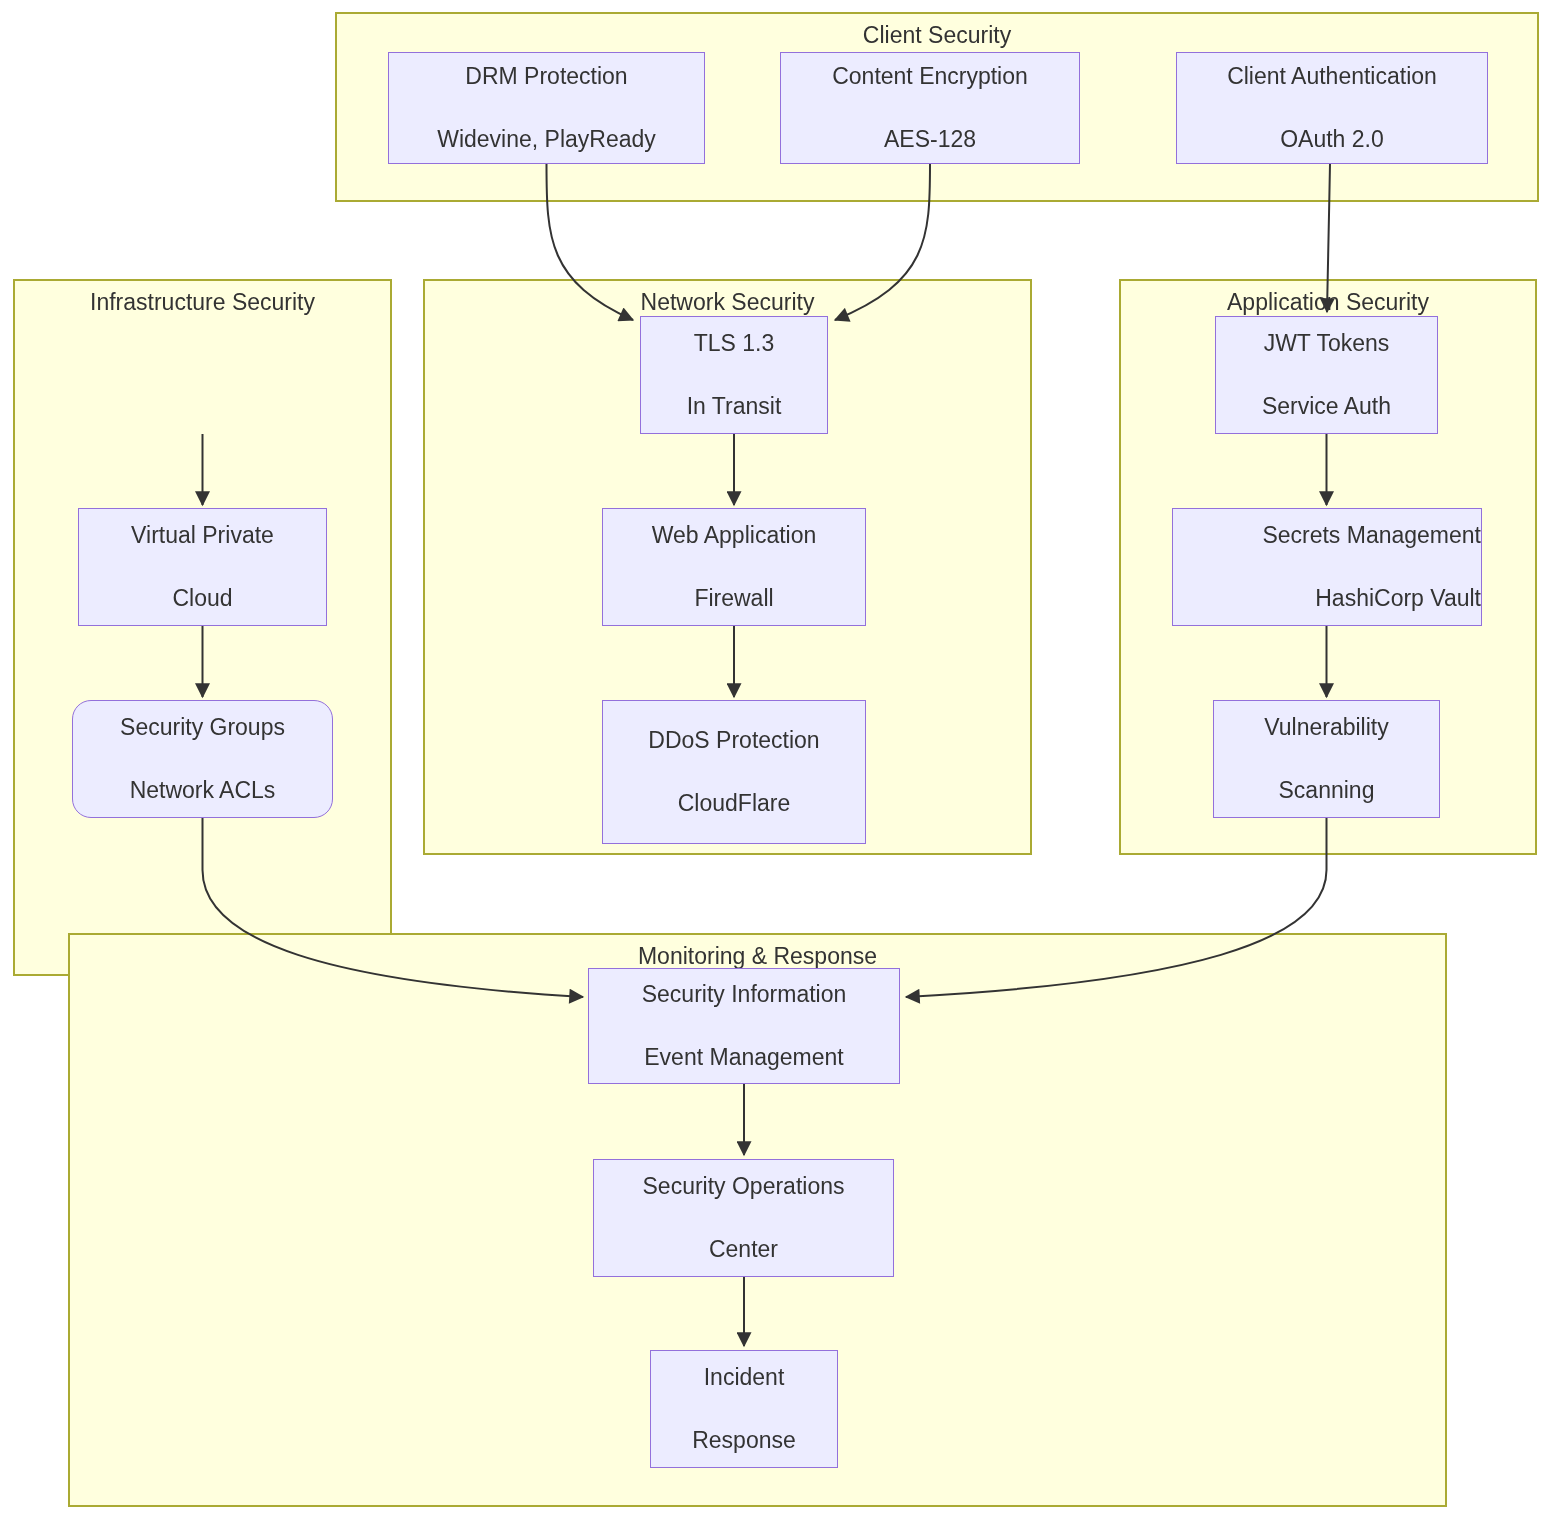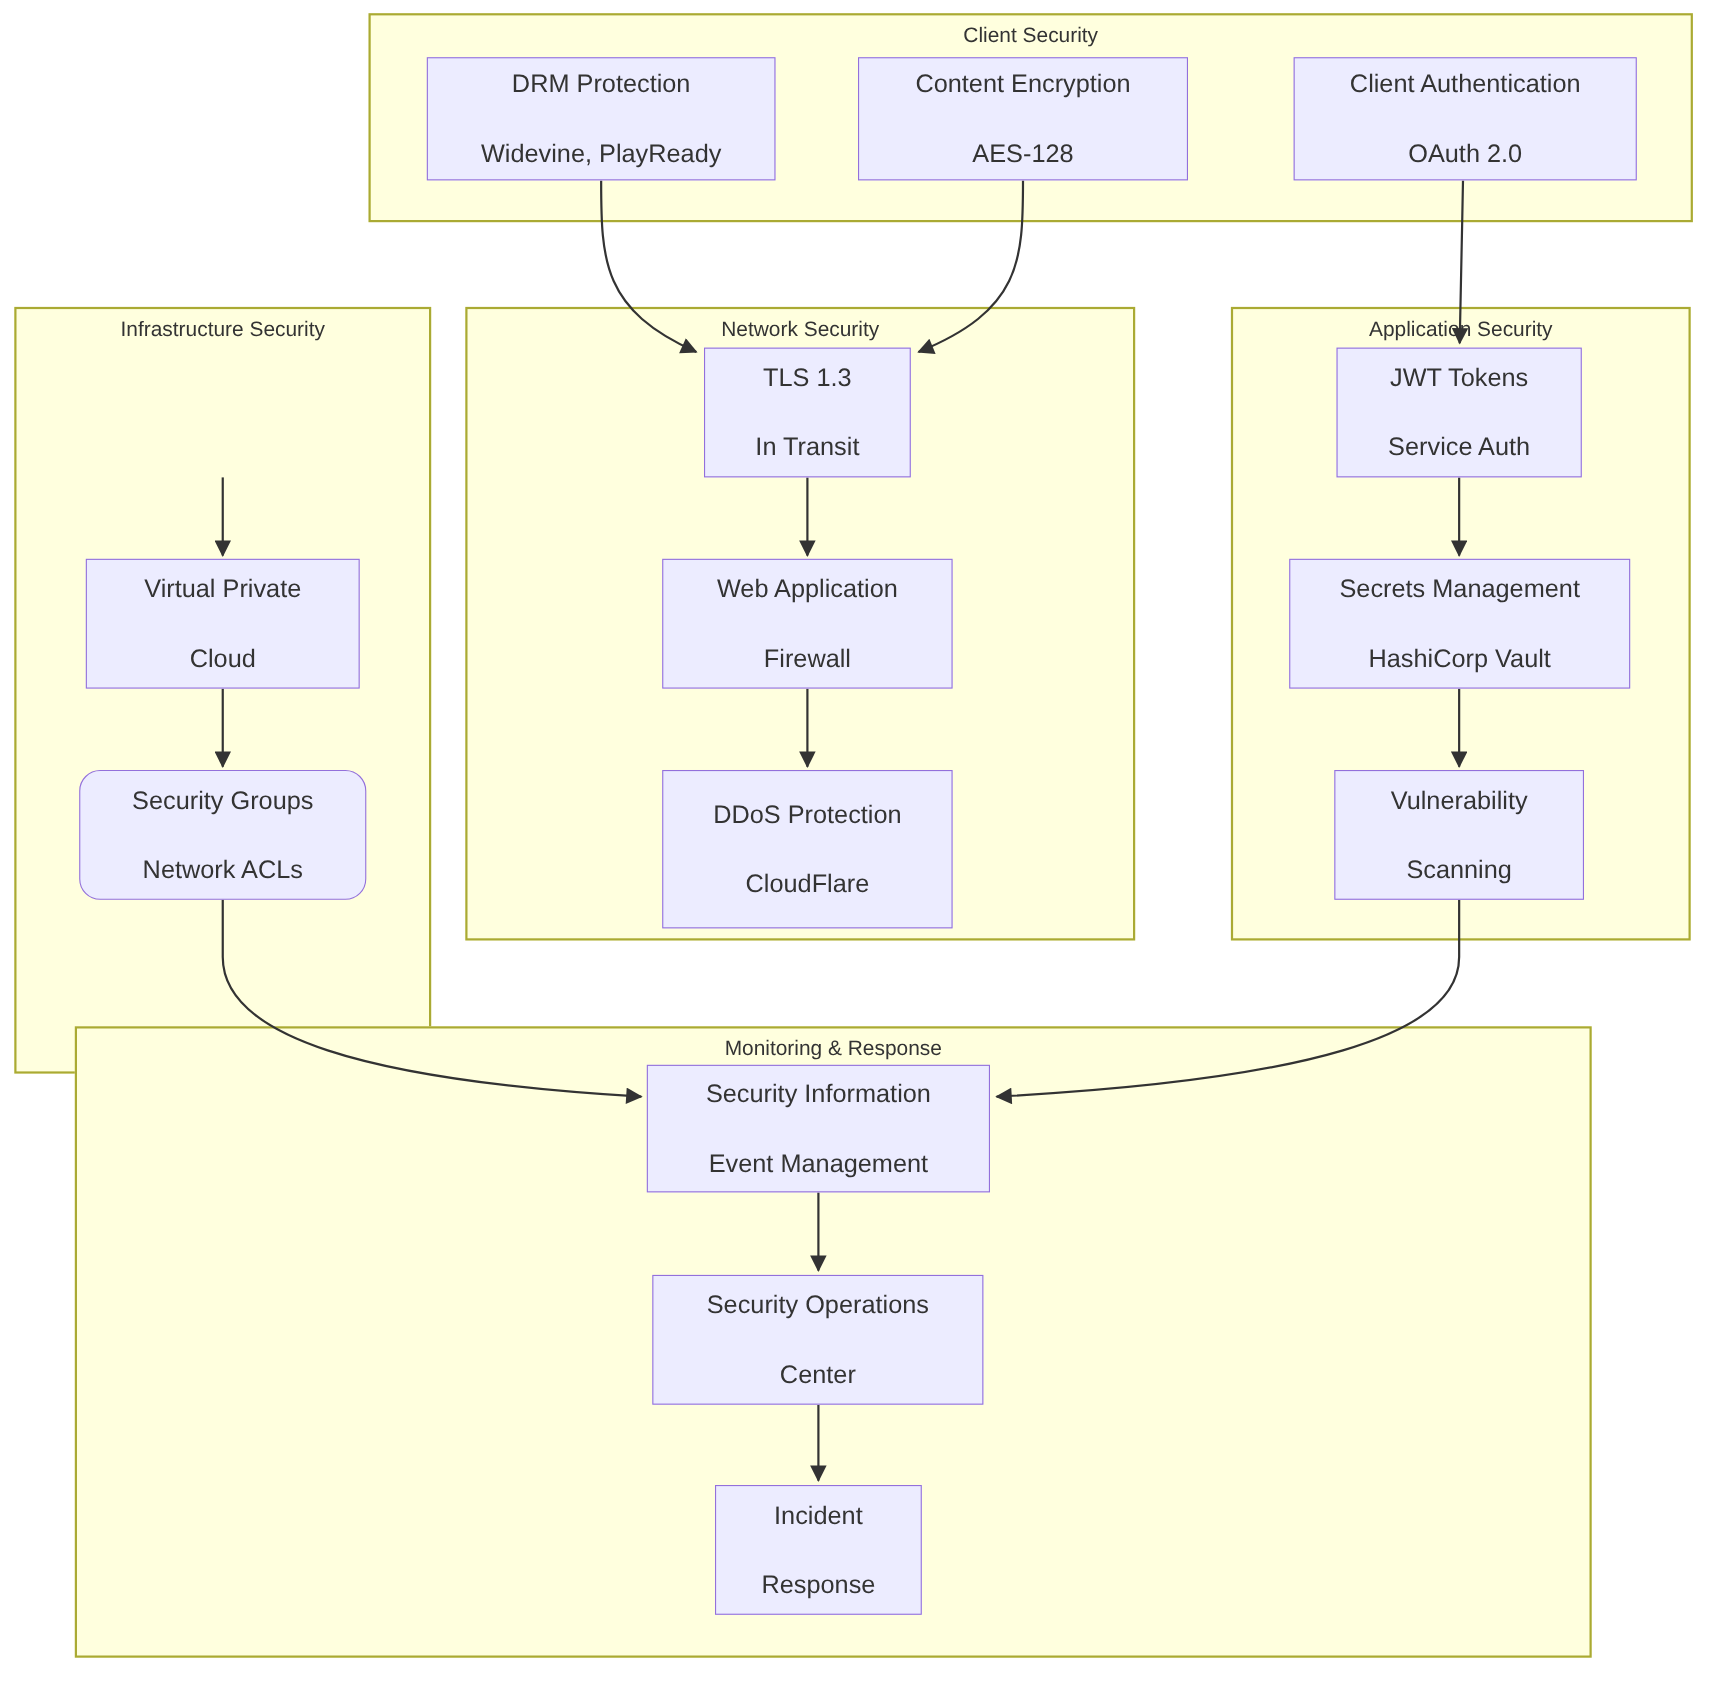--- a/index.html
+++ b/index.html
@@ -26,21 +26,21 @@
     background: var(--group-fill);
     border: 2px solid var(--group-border);
     z-index: 0;
   }
   .group-title {
     position: absolute;
     top: 8px;
     left: 0;
     width: 100%;
     text-align: center;
-    font-size: 19px;
+    font-size: 23px;
     font-weight: 400;
     color: var(--text);
     white-space: nowrap;
   }
   .edge-layer {
     position: absolute;
     top: 0;
     left: 0;
     z-index: 1;
   }
@@ -75,21 +75,21 @@
   .n-drm   { left: 388px;  top: 52px;   width: 317px; height: 112px; }
   .n-enc   { left: 780px;  top: 52px;   width: 300px; height: 112px; }
   .n-auth  { left: 1176px; top: 52px;   width: 312px; height: 112px; }
   .n-iam   { left: 65px;   top: 316px;  width: 275px; height: 118px; }
   .n-vpc   { left: 78px;   top: 508px;  width: 249px; height: 118px; }
   .n-sg    { left: 72px;   top: 700px;  width: 261px; height: 118px; border-radius: 19px; }
   .n-tls   { left: 640px;  top: 316px;  width: 188px; height: 118px; }
   .n-waf   { left: 602px;  top: 508px;  width: 264px; height: 118px; justify-content: center; }
   .n-ddos  { left: 602px;  top: 700px;  width: 264px; height: 144px; }
   .n-jwt   { left: 1215px; top: 316px;  width: 223px; height: 118px; }
-  .n-vault { left: 1172px; top: 508px;  width: 310px; height: 118px; }
+  .n-vault { left: 1172px; top: 508px;  width: 310px; height: 118px; align-items: flex-end; }
   .n-vuln  { left: 1213px; top: 700px;  width: 227px; height: 118px; }
   .n-siem  { left: 588px;  top: 968px;  width: 312px; height: 116px; }
   .n-soc   { left: 593px;  top: 1159px; width: 301px; height: 118px; }
   .n-ir    { left: 650px;  top: 1350px; width: 188px; height: 118px; }
 </style>
 </head>
 <body>
 
 <div class="canvas">
 

